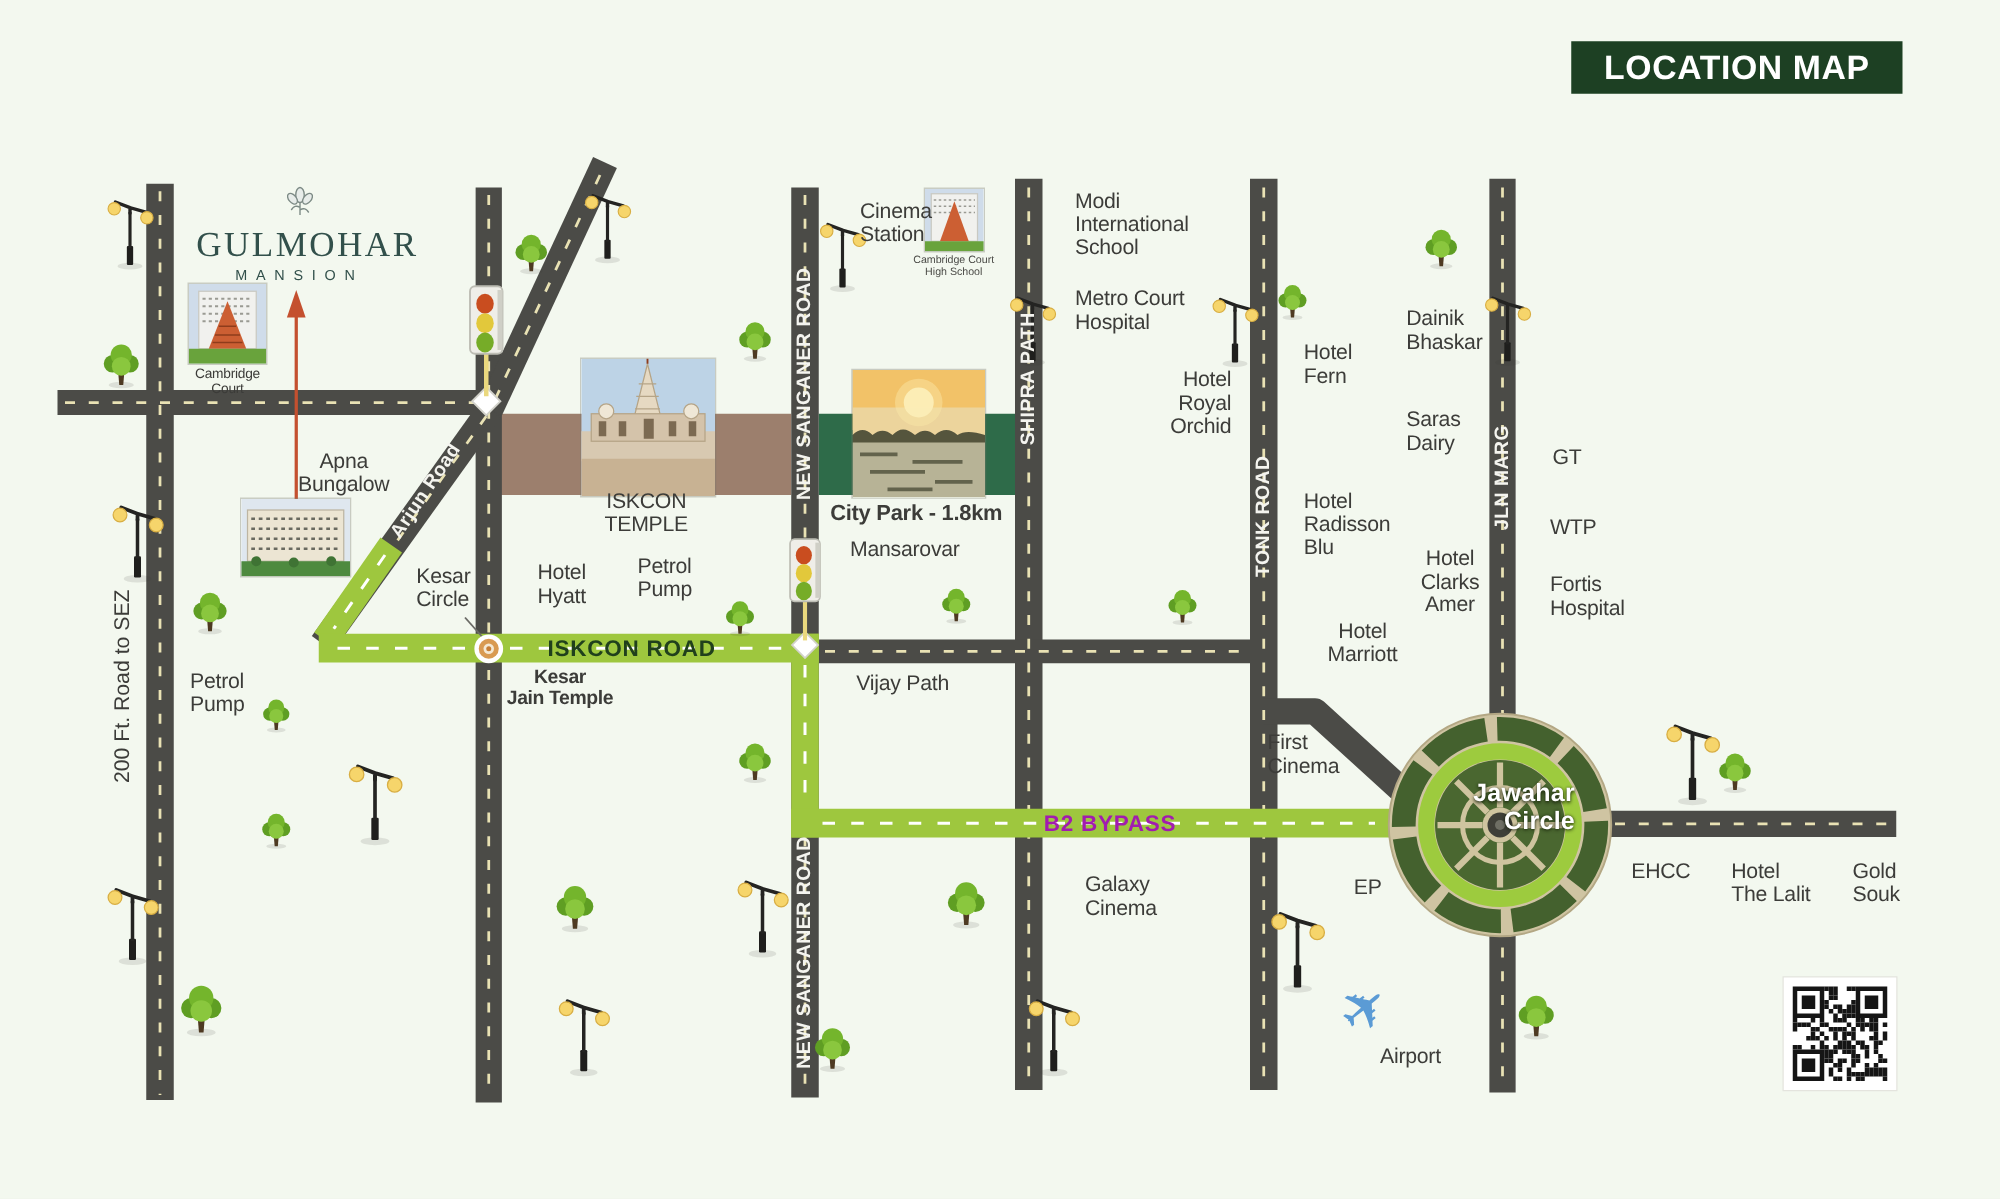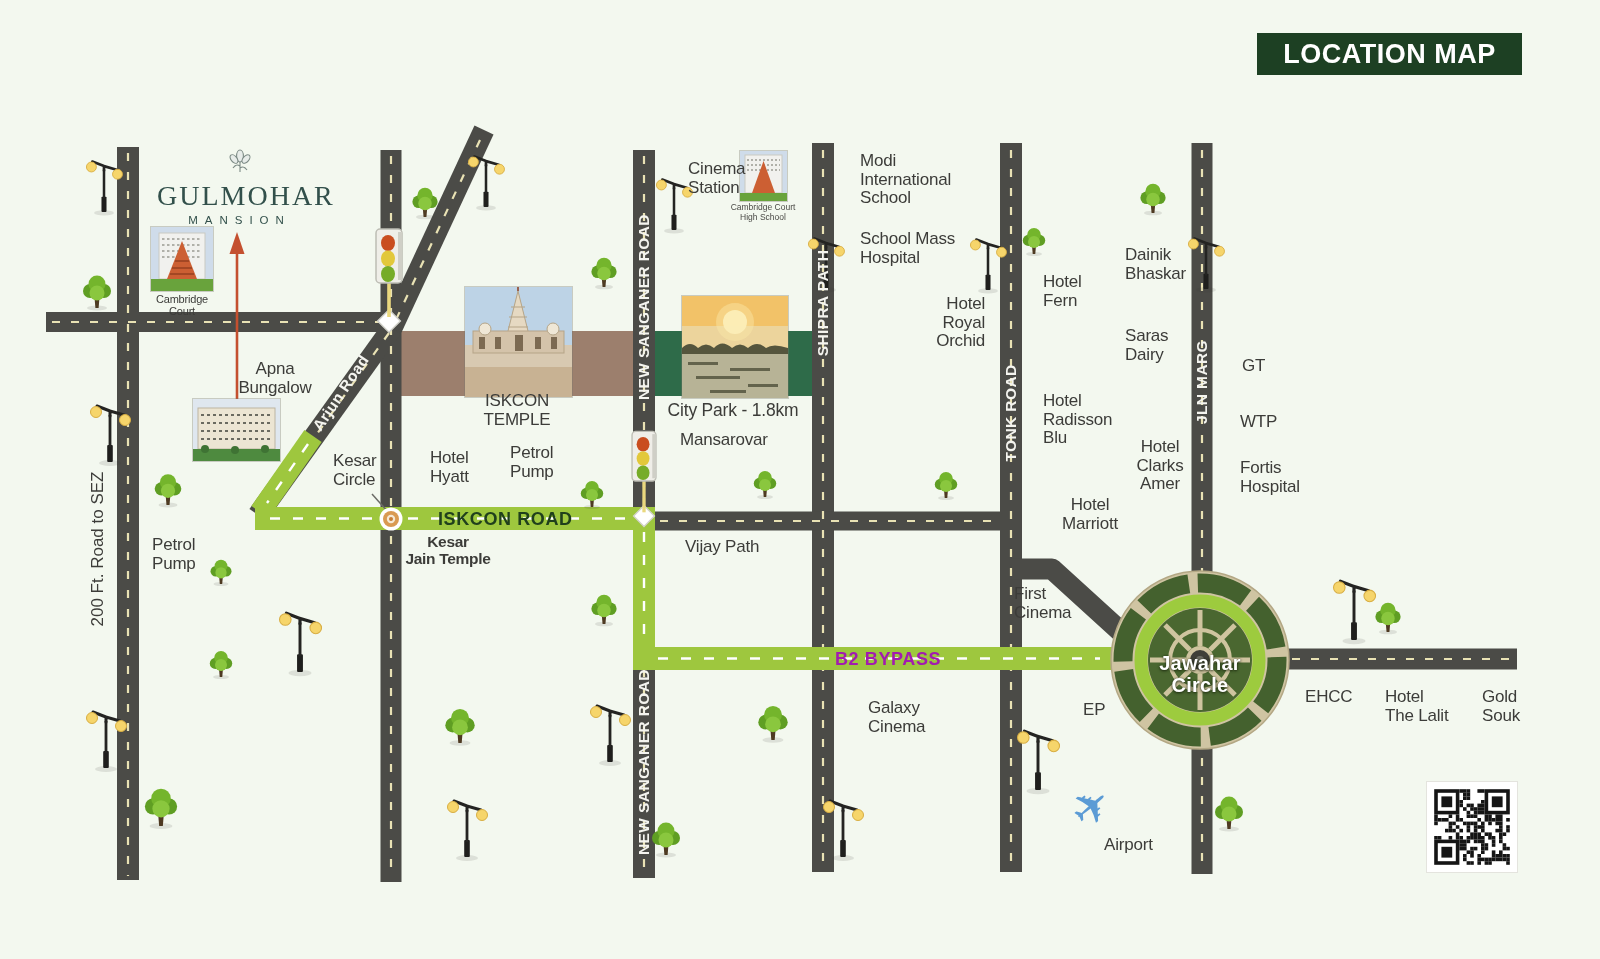--- a/index.html
+++ b/index.html
@@ -1,28 +1,28 @@
 <!DOCTYPE html>
 <html><head>
 <meta charset="utf-8">
 <style>
   html,body{margin:0;padding:0;background:#eef3ea;}
   .stage{position:relative;width:1600px;height:959px;background:#f3f8ef;overflow:hidden;
          font-family:"Liberation Sans",sans-serif;}
   .lbl{position:absolute;font:400 17px/1.1 "Liberation Sans",sans-serif;color:#3c3c39;
        white-space:pre-line;letter-spacing:-0.2px;}
-  .c{text-align:center;} .r{text-align:right;} .b{font-weight:400;}
+  .c{text-align:center;} .r{text-align:right;} .b{font-weight:700;}
   .sm{font-size:8.5px;line-height:1.15;letter-spacing:0;color:#4a4a46;}
   .vlab{position:absolute;height:22px;width:200px;display:flex;align-items:center;justify-content:center;
         font:700 15.5px/1 "Liberation Sans",sans-serif;color:#f4f4ef;letter-spacing:.4px;
         white-space:nowrap;transform:rotate(-90deg);}
   .vdark{color:#3c3c39;font-weight:400;font-size:17px;letter-spacing:0;}
   .route-lbl{position:absolute;font:700 18px/1 "Liberation Sans",sans-serif;letter-spacing:.6px;
              text-align:left;white-space:nowrap;}
-  .jw{position:absolute;left:1140px;top:652px;width:120px;text-align:center;
+  .jw{position:absolute;left:1140px;top:624px;width:120px;text-align:right;
       font:700 20px/1.12 "Liberation Sans",sans-serif;color:#fff;letter-spacing:.2px;
       text-shadow:0 1px 3px rgba(25,35,12,.85),0 0 2px rgba(25,35,12,.6);white-space:pre-line;}
   .badge{position:absolute;left:1257px;top:33px;width:265px;height:42px;background:#1d4023;
          display:flex;align-items:center;justify-content:center;
          font:700 27px/1 "Liberation Sans",sans-serif;color:#fff;letter-spacing:.5px;}
   .logo{position:absolute;left:157px;top:148px;width:165px;text-align:center;color:#32504b;}
   .logo .nm{font:400 28px/1 "Liberation Serif",serif;letter-spacing:2px;}
   .logo .sb{font:400 11.5px/1 "Liberation Sans",sans-serif;letter-spacing:7px;margin-top:5px;}
   .img{position:absolute;box-shadow:0 0 0 1px rgba(120,120,110,.35);}
   .plane{position:absolute;left:1072px;top:784px;font:400 46px/1 "DejaVu Sans",sans-serif;
@@ -327,21 +327,21 @@
   <div class="lbl" style="left:688px;top:160px">Cinema
 Station</div>
   <div class="lbl c sm" style="left:715px;top:203px;width:96px">Cambridge Court
 High School</div>
   <div class="lbl c b" style="left:663px;top:401px;width:140px;font-size:17.5px">City Park - 1.8km</div>
   <div class="lbl" style="left:680px;top:431px">Mansarovar</div>
   <div class="lbl" style="left:685px;top:538px">Vijay Path</div>
   <div class="lbl" style="left:860px;top:152px">Modi
 International
 School</div>
-  <div class="lbl" style="left:860px;top:230px">School Mass
+  <div class="lbl" style="left:860px;top:230px">Metro Court
 Hospital</div>
   <div class="lbl r" style="left:905px;top:295px;width:80px">Hotel
 Royal
 Orchid</div>
   <div class="lbl" style="left:1043px;top:273px">Hotel
 Fern</div>
   <div class="lbl" style="left:1125px;top:246px">Dainik
 Bhaskar</div>
   <div class="lbl" style="left:1125px;top:327px">Saras
 Dairy</div>

